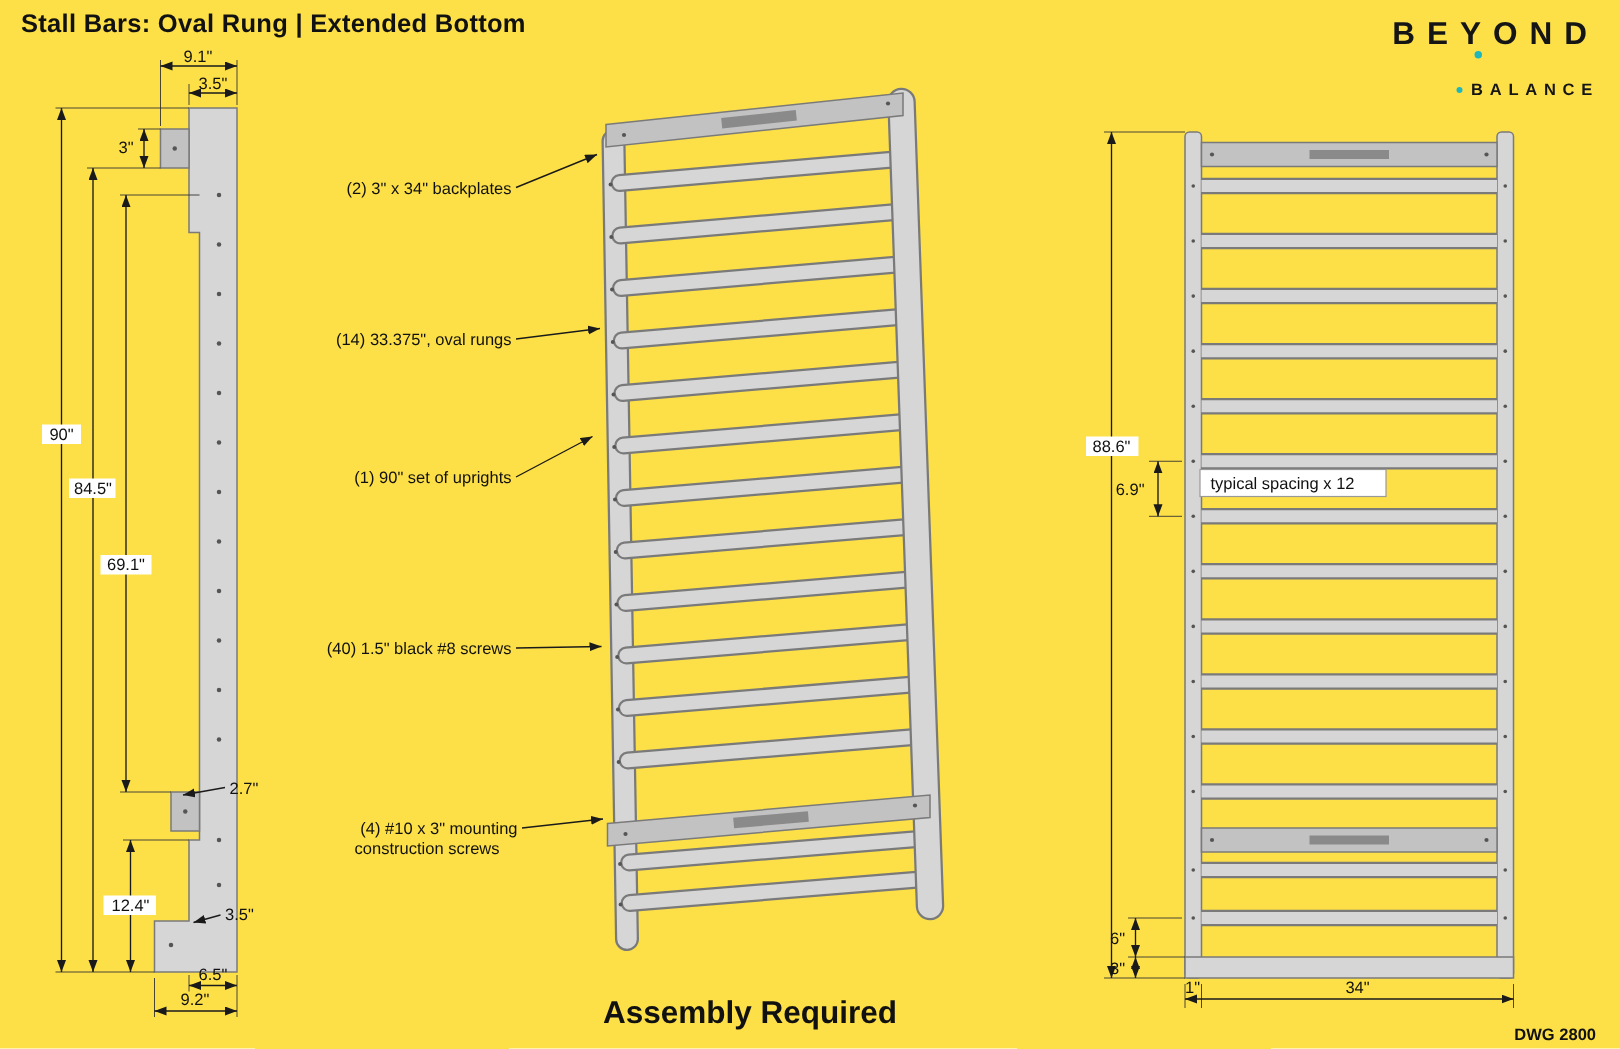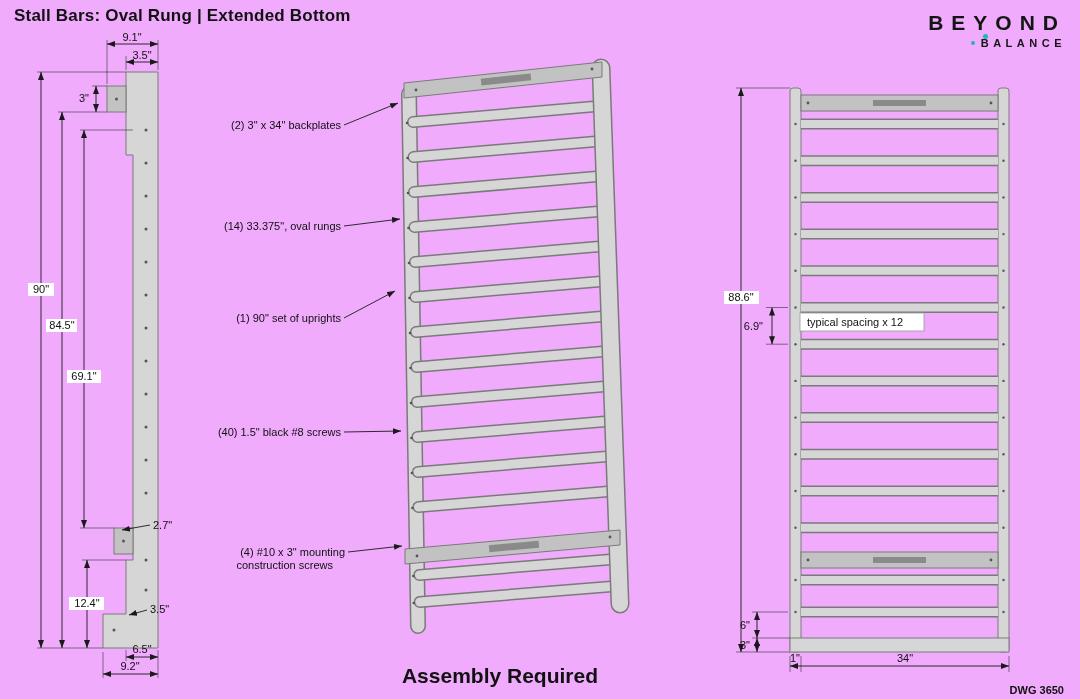--- a/index.html
+++ b/index.html
@@ -1,23 +1,23 @@
 <!DOCTYPE html>
 <html style="--accent: #1fb6bc;"><head>
 <meta charset="utf-8">
 <style>
   *{margin:0;padding:0;box-sizing:border-box}
   html,body{background:#fff}
   body{font-family:"Liberation Sans",sans-serif;color:#111}
-  #canvas{position:relative;width:1080px;height:699px;background:#f0abfc;overflow:hidden}
+  #canvas{position:relative;width:1080px;height:699px;background:#fde047;overflow:hidden}
   .title{position:absolute;left:14px;top:6px;font-size:17px;font-weight:bold;letter-spacing:.2px}
   .logo{position:absolute;right:14px;top:12px;text-align:right}
   .logo-l1{position:relative;font-size:21px;font-weight:600;letter-spacing:8px;line-height:1.05;color:#151515}
   .logo-dot{position:absolute;right:78px;top:22px;width:5px;height:5px;border-radius:50%;background:var(--accent,#1fb6bc)}
-  .logo-l2{margin-top:3px;font-size:11px;font-weight:600;letter-spacing:4.5px;color:#151515;display:flex;align-items:center;justify-content:flex-end}
+  .logo-l2{margin-top:20px;font-size:11px;font-weight:600;letter-spacing:4.5px;color:#151515;display:flex;align-items:center;justify-content:flex-end}
   .logo-dot2{display:inline-block;width:4px;height:4px;border-radius:50%;background:var(--accent,#1fb6bc);margin-right:6px}
   .assembly{position:absolute;left:380px;top:664px;width:240px;text-align:center;font-size:21px;font-weight:bold}
   .dwg{position:absolute;right:16px;bottom:3px;font-size:11px;font-weight:bold}
   svg{position:absolute;left:0;top:0}
   .part{fill:#d6d6d6;stroke:#7a7a7a;stroke-width:1}
   .plate{fill:#c2c2c2;stroke:#7a7a7a;stroke-width:1}
   .engrave{fill:#8a8a8a;stroke:none}
   .dim{stroke:#1a1a1a;stroke-width:.9;fill:none}
   .ext{stroke:#333;stroke-width:.6;fill:none}
   .dimtxt{font-family:"Liberation Sans",sans-serif;font-size:11px;fill:#111}
@@ -288,14 +288,14 @@
       <rect class="note-box" x="800" y="313" width="124" height="18"></rect>
       <text class="dimtxt" x="807" y="326" text-anchor="start">typical spacing x 12</text>
       <text class="dimtxt" x="750" y="629" text-anchor="end">6"</text>
       <text class="dimtxt" x="750" y="649" text-anchor="end">3"</text>
       <text class="dimtxt" x="795" y="662" text-anchor="middle">1"</text>
       <text class="dimtxt" x="905" y="662" text-anchor="middle">34"</text>
     </g>
   </svg>
 
   <div class="assembly">Assembly Required</div>
-  <div class="dwg">DWG 3650</div>
+  <div class="dwg">DWG 2800</div>
 </div>
 
 </body></html>

